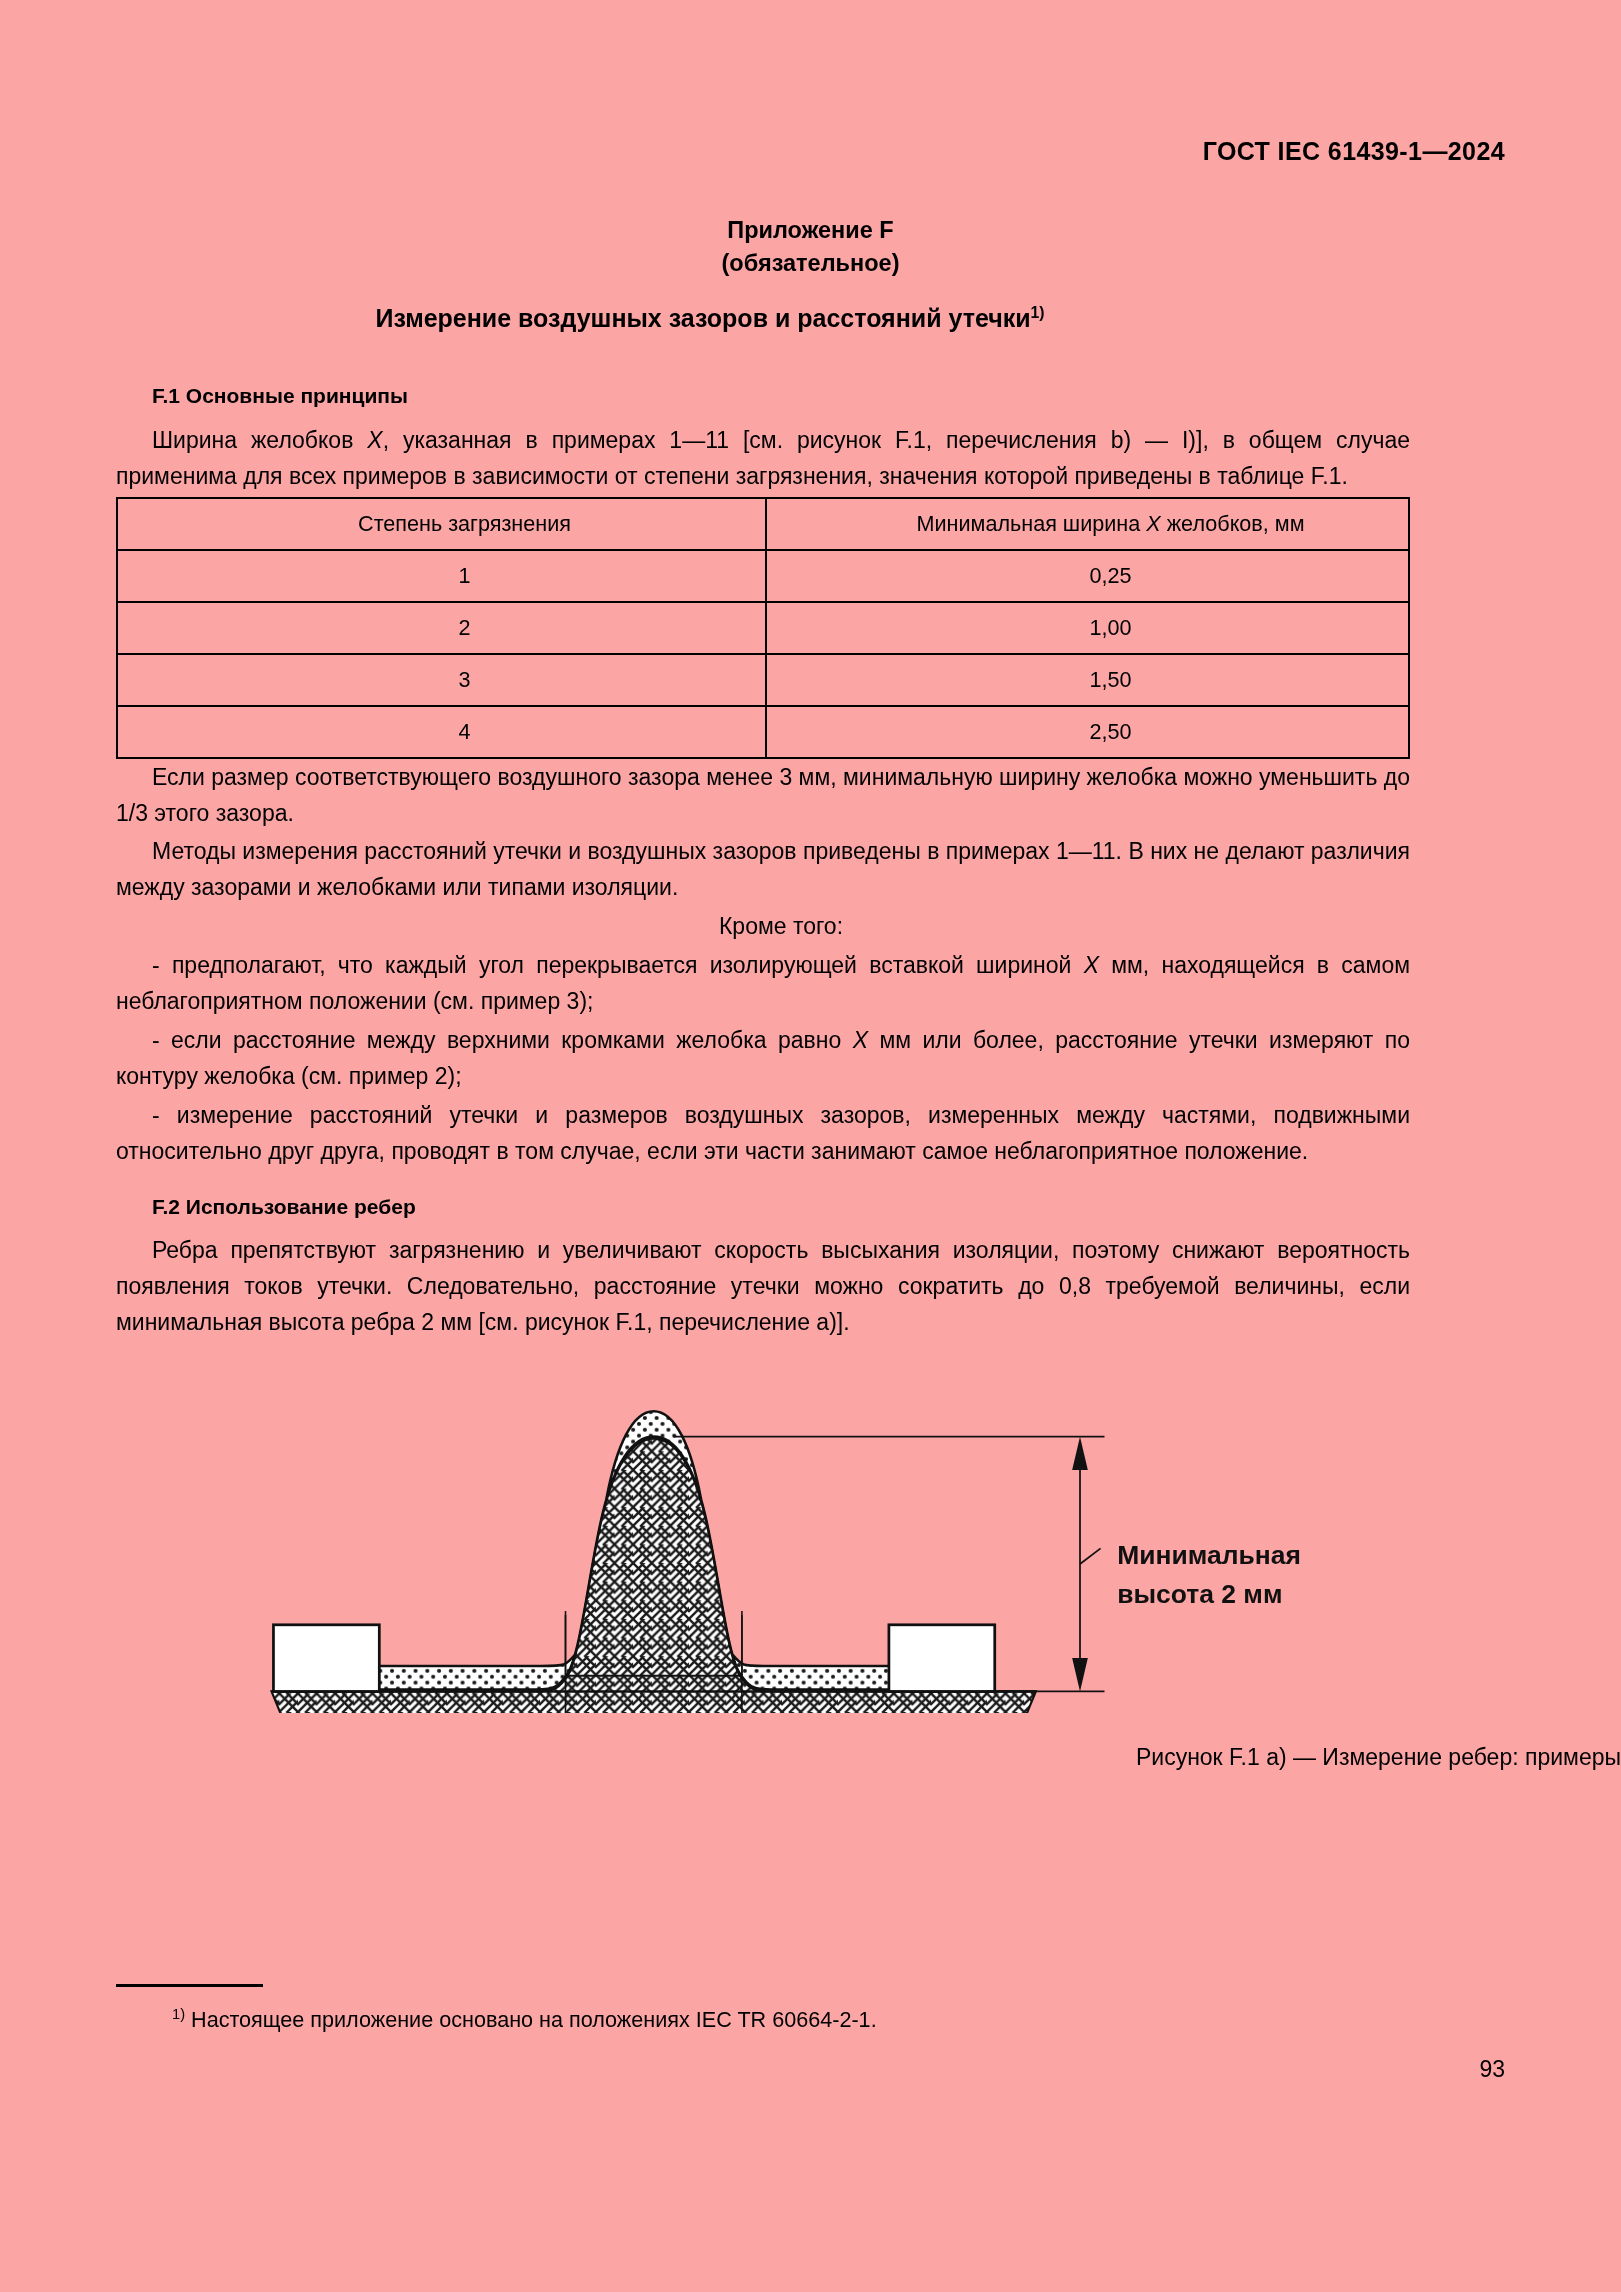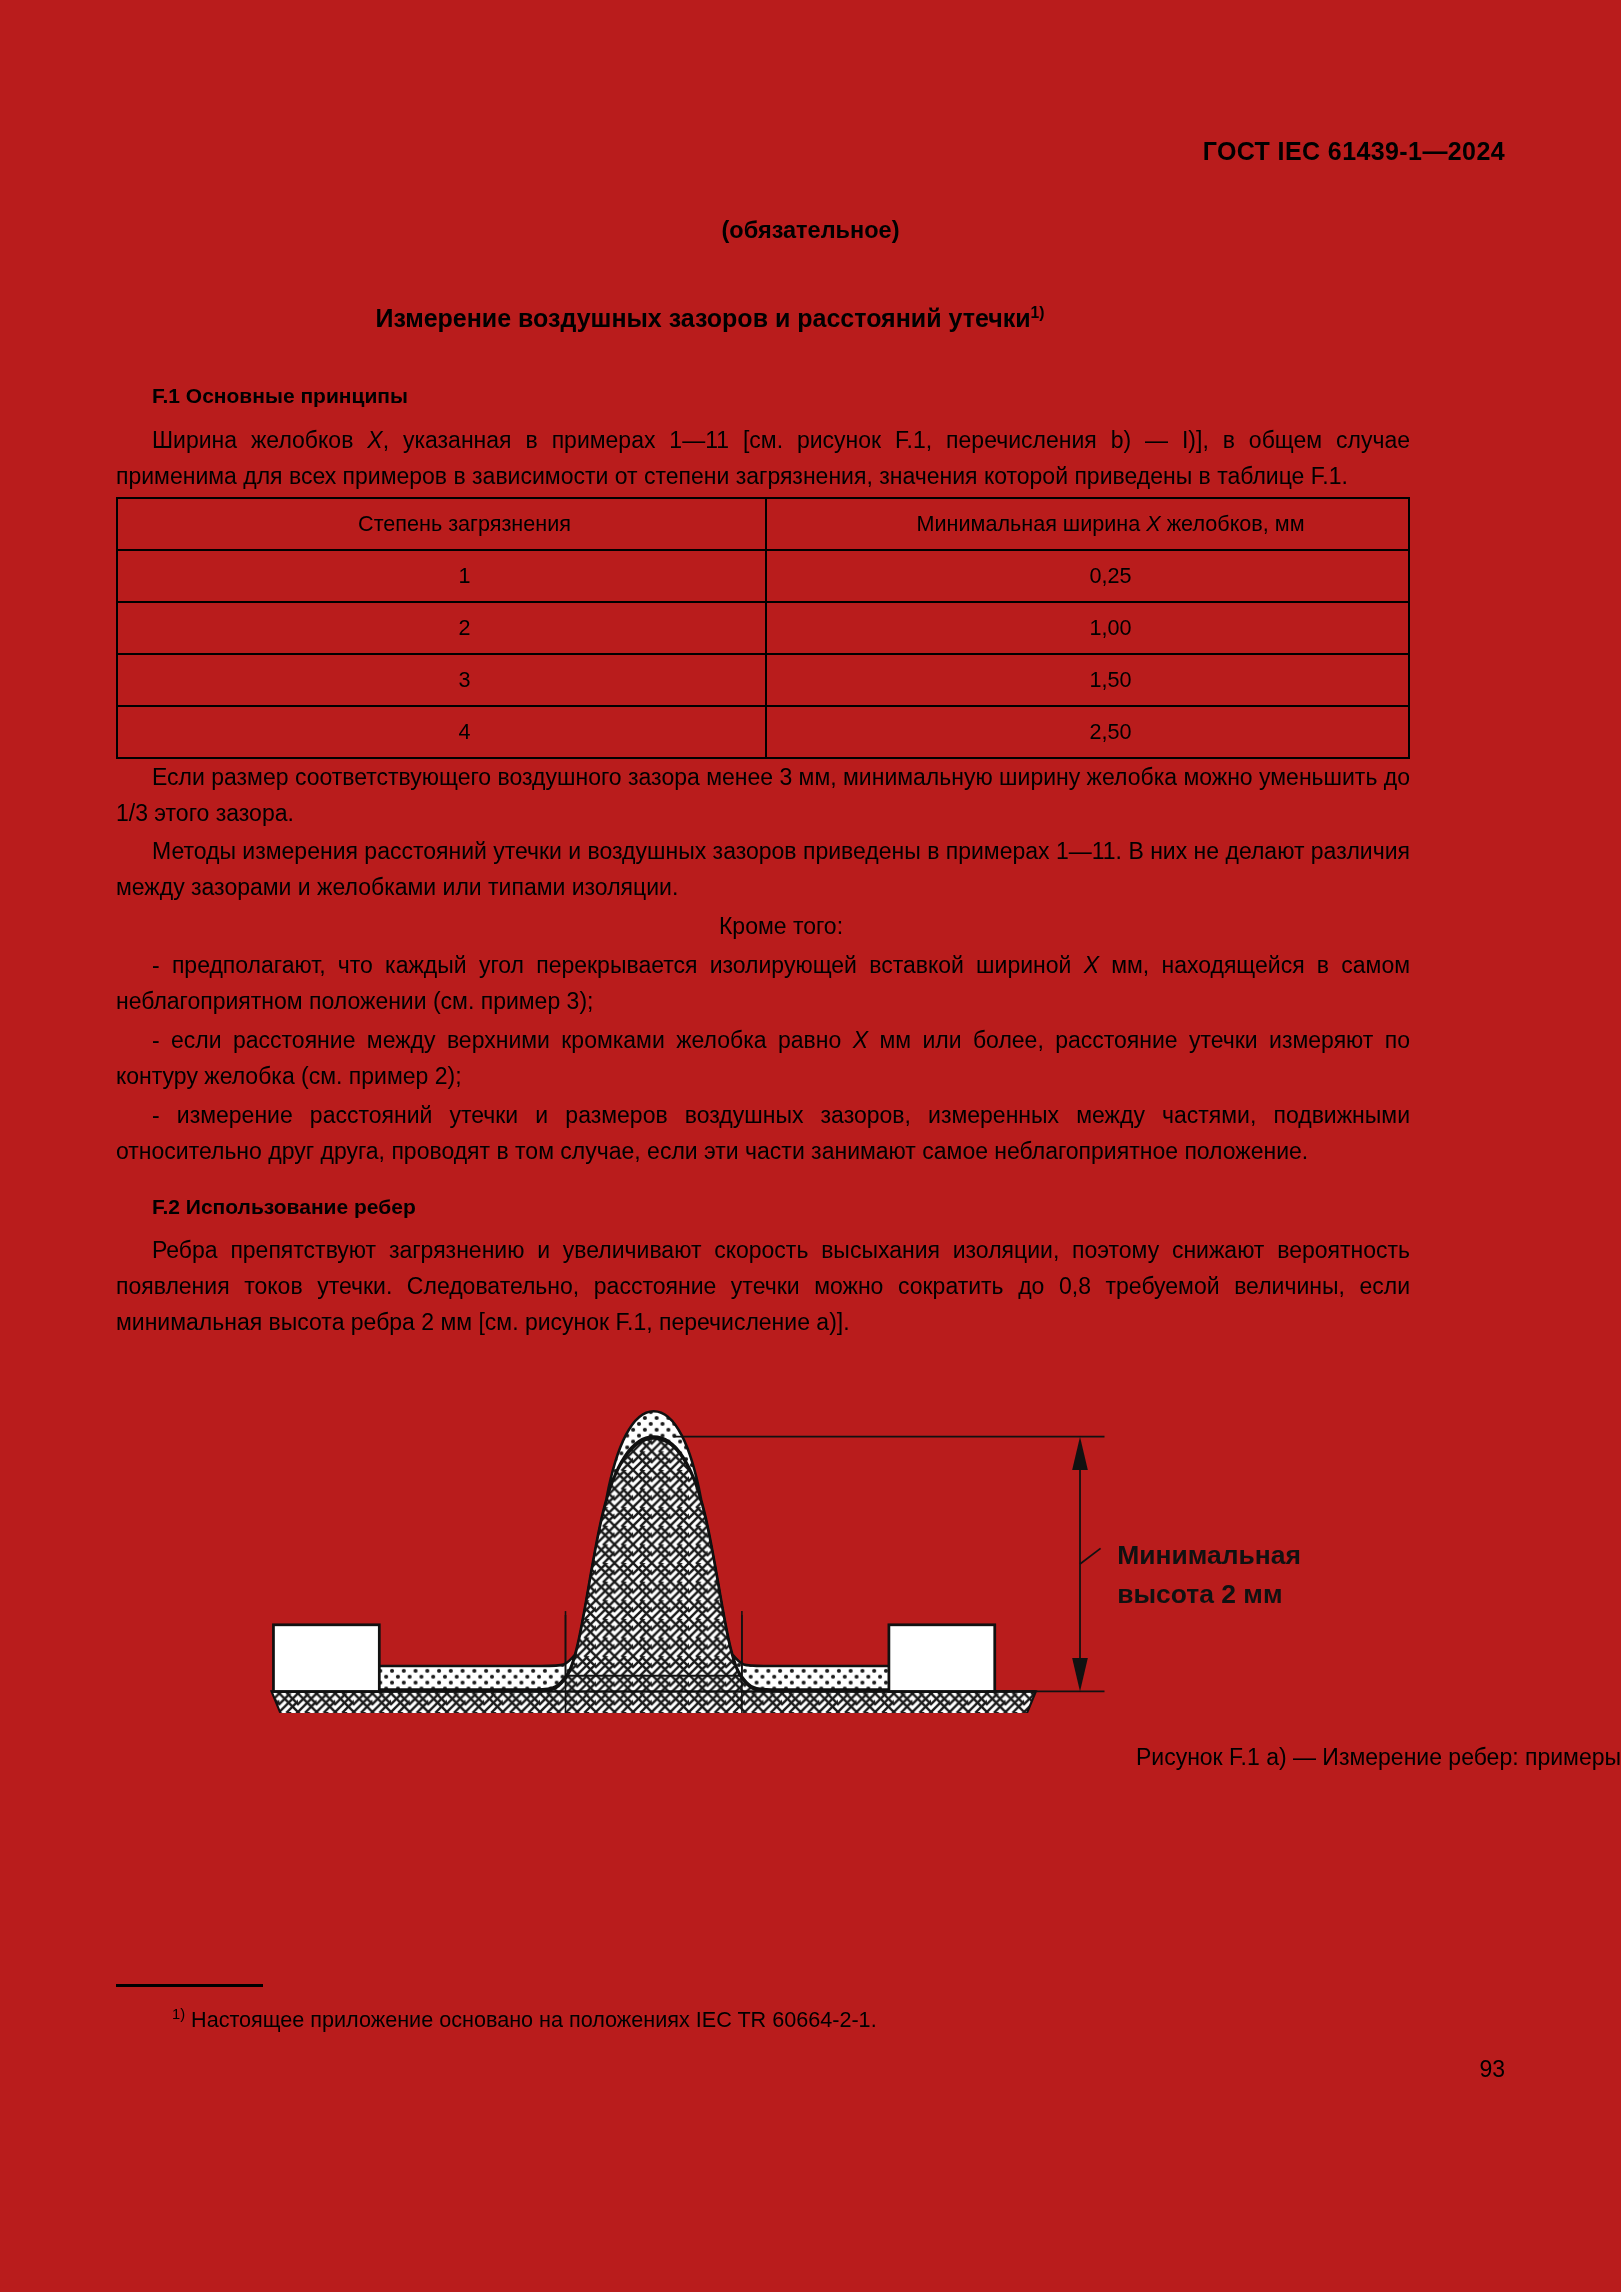--- a/index.html
+++ b/index.html
@@ -8,21 +8,21 @@
     background: #ffffff;
   }
   body {
     font-family: "Liberation Sans", sans-serif;
     color: #000000;
   }
   .page {
     position: relative;
     width: 1621px;
     height: 2293px;
-    background: #b91c1c;
+    background: #fca5a5;
     overflow: hidden;
   }
 
   
   .running-head {
     position: absolute;
     top: 137px;
     right: 116px;
     font-size: 25px;
     font-weight: bold;
@@ -185,20 +185,21 @@
   }
 </style>
 </head>
 <body>
 
 <div class="page">
 
   <div class="running-head">ГОСТ IEC 61439-1—2024</div>
 
   <div class="annex-block">
+    <div class="annex-title">Приложение F</div>
     <div class="annex-sub">(обязательное)</div>
   </div>
 
   <div class="main-heading">
     <span>Измерение воздушных зазоров и расстояний утечки</span><sup>1)</sup>
   </div>
 
   <div class="content">
 
     <div class="sec-head">F.1  Основные принципы</div>

